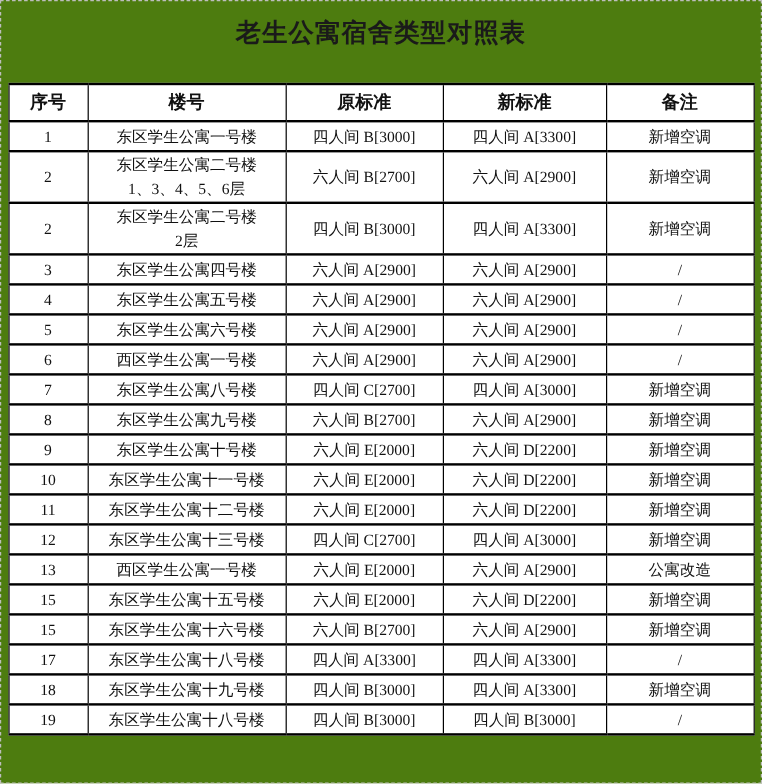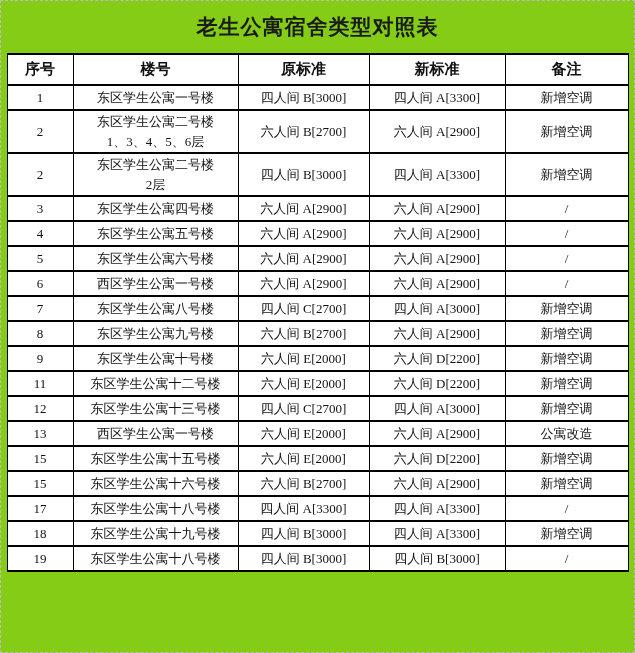--- a/index.html
+++ b/index.html
@@ -4,38 +4,38 @@
 <style>
   * { margin: 0; padding: 0; box-sizing: border-box; }
   html, body {
     background: #ffffff;
     font-family: "Liberation Serif", "DejaVu Serif", serif;
   }
   .frame {
     width: 635px;
     height: 653px;
     border: 1px dashed #bdbdbd;
-    background: #84cc16;
+    background: #4d7c0f;
     overflow: hidden;
   }
   .title-bar {
     height: 52px;
     display: flex;
     align-items: center;
     justify-content: center;
   }
   .title-bar .title-text {
     font-size: 21px;
     font-weight: bold;
     color: #1a1a1a;
     letter-spacing: 1px;
   }
   table.dorm-table {
     width: 621px;
-    margin: 0 auto;
+    margin: 16px auto;
     border-collapse: collapse;
     table-layout: fixed;
     background: #ffffff;
   }
   .dorm-table th, .dorm-table td {
     border: 1px solid #000000;
     border-top: 2px solid #000000;
     border-bottom: 2px solid #000000;
     text-align: center;
     vertical-align: middle;
@@ -151,20 +151,27 @@
           <td>新增空调</td>
         </tr>
         <tr>
           <td>9</td>
           <td>东区学生公寓十号楼</td>
           <td>六人间 E[2000]</td>
           <td>六人间 D[2200]</td>
           <td>新增空调</td>
         </tr>
         <tr>
+          <td>10</td>
+          <td>东区学生公寓十一号楼</td>
+          <td>六人间 E[2000]</td>
+          <td>六人间 D[2200]</td>
+          <td>新增空调</td>
+        </tr>
+        <tr>
           <td>11</td>
           <td>东区学生公寓十二号楼</td>
           <td>六人间 E[2000]</td>
           <td>六人间 D[2200]</td>
           <td>新增空调</td>
         </tr>
         <tr>
           <td>12</td>
           <td>东区学生公寓十三号楼</td>
           <td>四人间 C[2700]</td>

